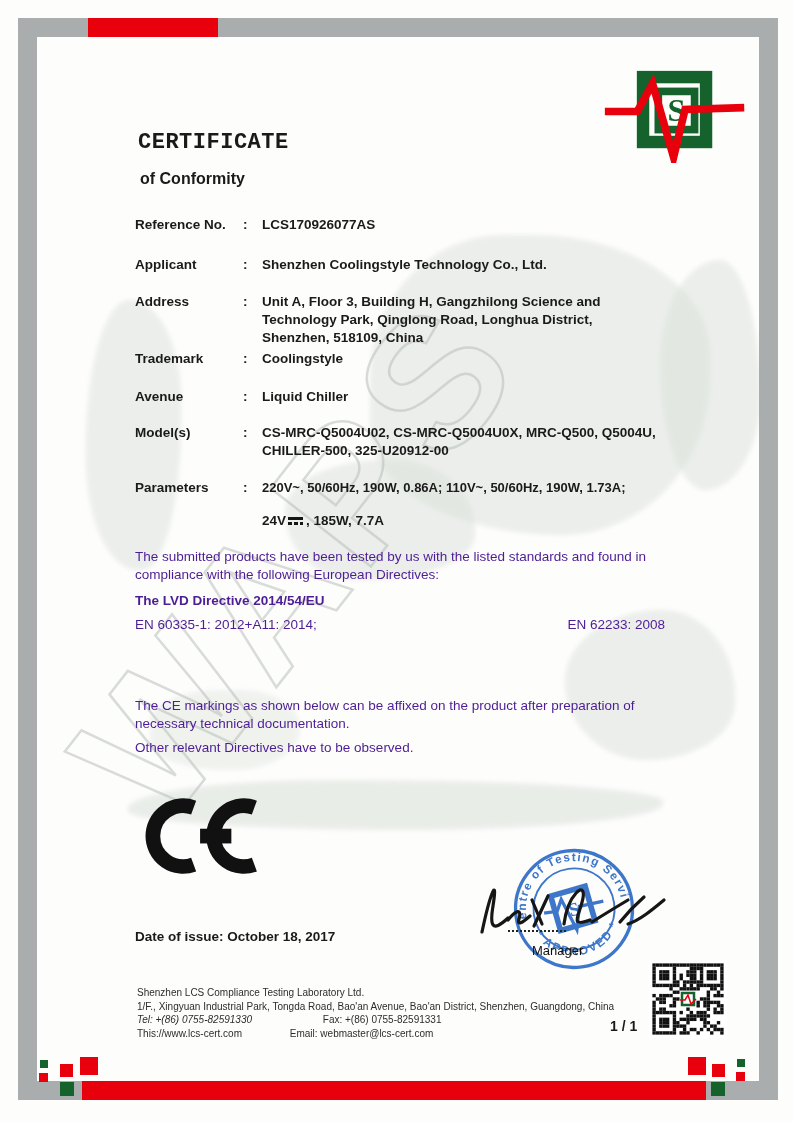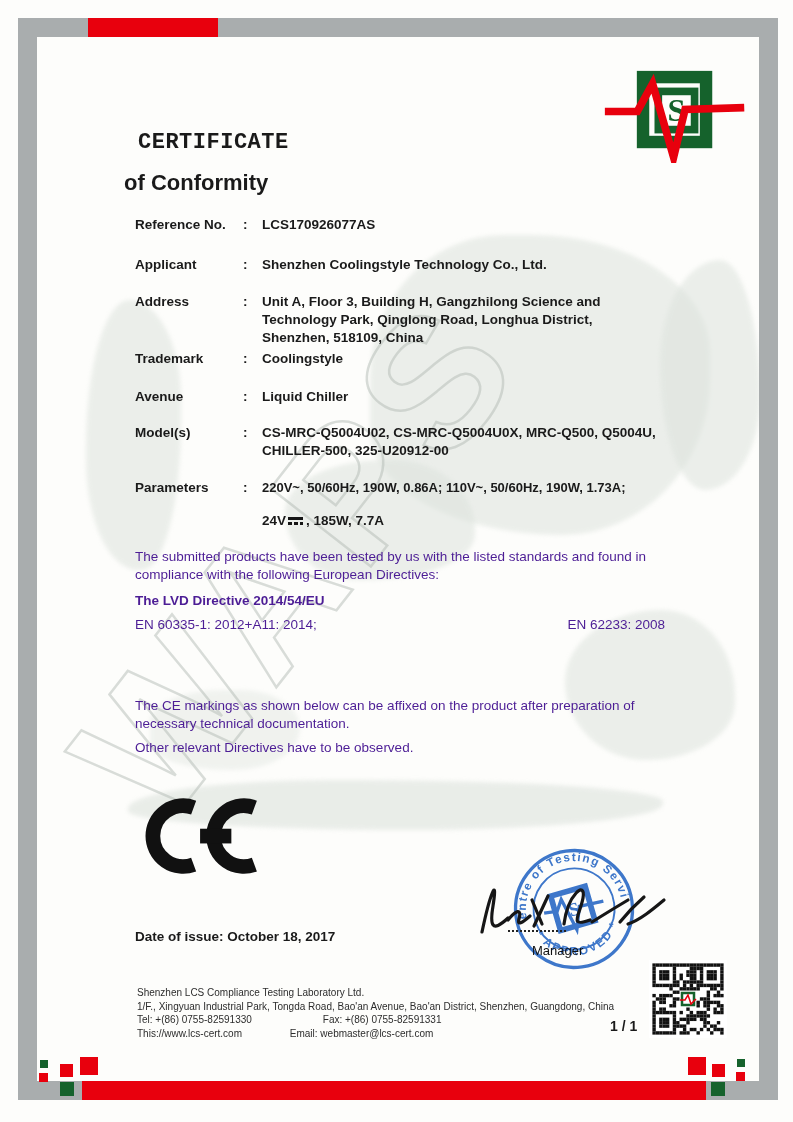--- a/index.html
+++ b/index.html
@@ -25,42 +25,42 @@
   .m4 { left:285px; top:460px; width:190px; height:120px; border-radius:55% 45% 60% 40%/45% 60% 40% 60%; }
   .m5 { left:128px; top:780px; width:535px; height:50px; border-radius:40% 60% 50% 55%/60% 45% 55% 40%; opacity:.6; }
   .m6 { left:565px; top:610px; width:170px; height:150px; border-radius:60% 45% 55% 50%/50% 60% 40% 55%; }
   .m7 { left:150px; top:690px; width:150px; height:80px; border-radius:55% 45% 50% 60%/45% 55% 60% 40%; opacity:.4; }
   
   .watermark { position:absolute; left:0; top:0; z-index:2; pointer-events:none; }
   
   .content { position:absolute; inset:0; z-index:10; }
   .logo { position:absolute; left:598px; top:58px; }
   .title { position:absolute; left:138px; top:130px; font-size:22px; font-weight:bold; letter-spacing:.5px;font-family:Liberation Mono, monospace; }
-  .subtitle { position:absolute; left:124px; top:170px; font-size:22px; font-weight:bold; }
+  .subtitle { position:absolute; left:140px; top:170px; font-size:16px; font-weight:bold; }
   .field-row { position:absolute; left:135px; width:530px; font-size:13.5px; font-weight:bold; line-height:1.35; }
   .field-label { position:absolute; left:0; top:0; width:102px; }
   .field-colon { position:absolute; left:108px; top:0; }
   .field-value { position:absolute; left:127px; top:0; width:400px; }
   .nowrapv { white-space:nowrap; width:auto; }
   .para { position:absolute; left:135px; width:530px; font-size:13.5px; line-height:1.33; color:#4c1d95; }
   .bold { font-weight:bold; }
   .std-row { display:flex; justify-content:space-between; font-weight:normal;align-items:flex-end; }
   .dc-symbol { display:inline-block; width:15px; height:10px; margin:0 3px 0 2px; position:relative; vertical-align:-1px; }
   .dc-symbol::before { content:""; position:absolute; top:1px; left:0; right:0; height:3px; background:#151515; }
   .dc-symbol::after { content:""; position:absolute; top:6px; left:0; right:0; height:3px;
       background:repeating-linear-gradient(90deg,#151515 0 3.5px, transparent 3.5px 6px); }
   .ce { position:absolute; left:132px; top:793px; }
   .date-line { position:absolute; left:135px; top:929px; font-size:13.5px; font-weight:bold; }
   .stamp-wrap { position:absolute; left:508px; top:843px; width:132px; height:132px; transform:rotate(-8deg); opacity:.92; }
   .signature { position:absolute; left:468px; top:860px; z-index:12; }
   .dotline { position:absolute; left:508px; top:930px; width:58px; border-bottom:2px dotted #222; z-index:12; }
   .manager { position:absolute; left:532px; top:943px; font-size:13px; color:#111; z-index:12; }
   .footer { position:absolute; left:137px; top:986px; font-size:10px; line-height:13.5px; color:#2d2d2d; }
   .footer .cols span { display:inline-block; }
-  .f-tel { width:183px; } .f-web { width:150px; }
+  .f-tel { width:183px;font-style:italic; } .f-web { width:150px; }
   .page-num { position:absolute; left:610px; top:1018px; font-size:14px; font-weight:bold; }
   .qr { position:absolute; left:649px; top:960px; }
 </style>
 </head>
 <body>
 
 <div class="page">
 
   <div class="map m1"></div>
   <div class="map m2"></div>

